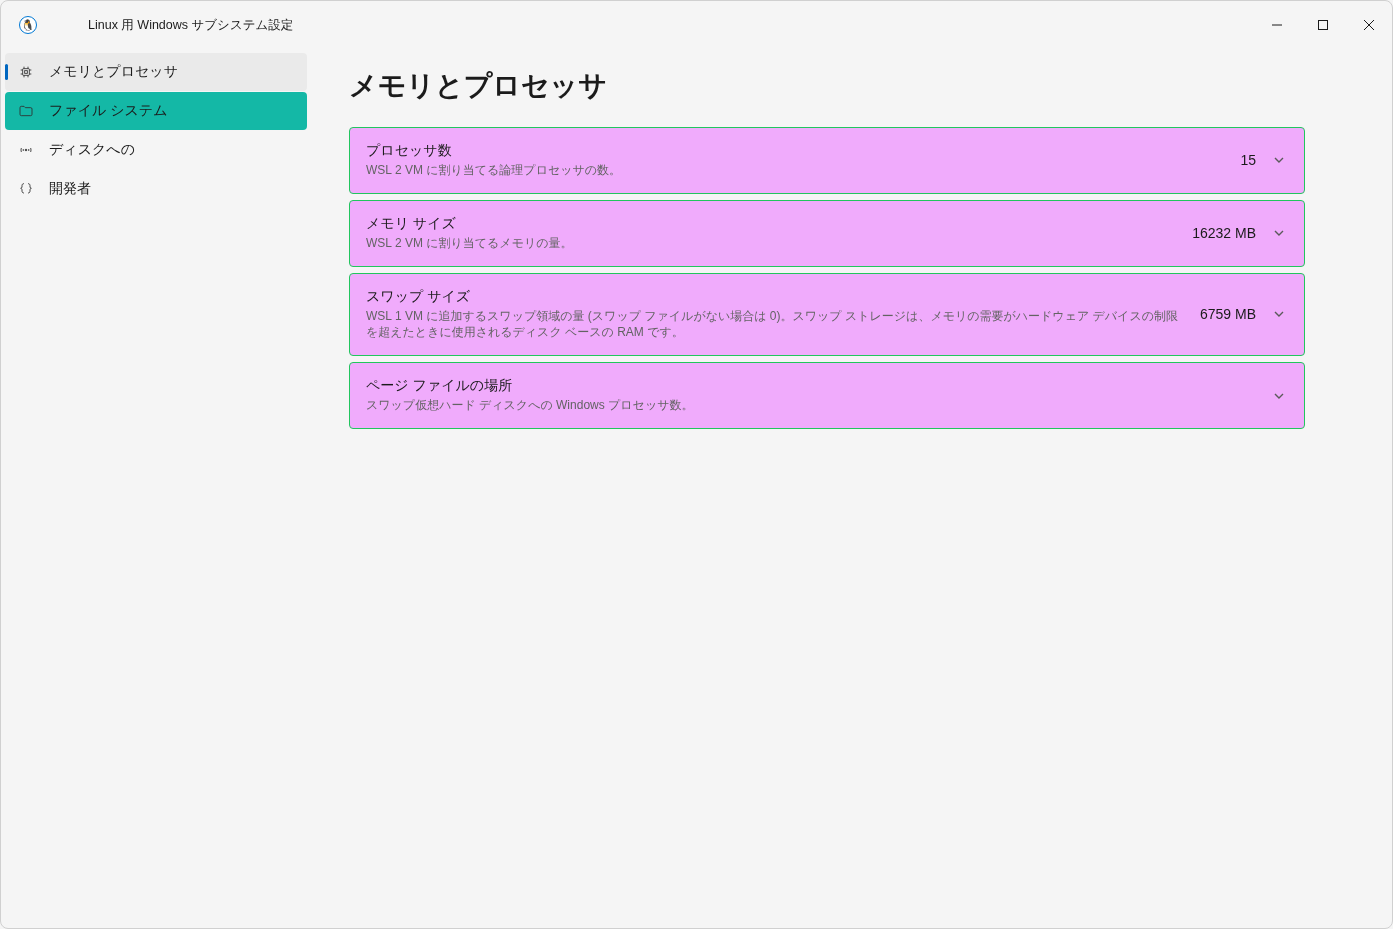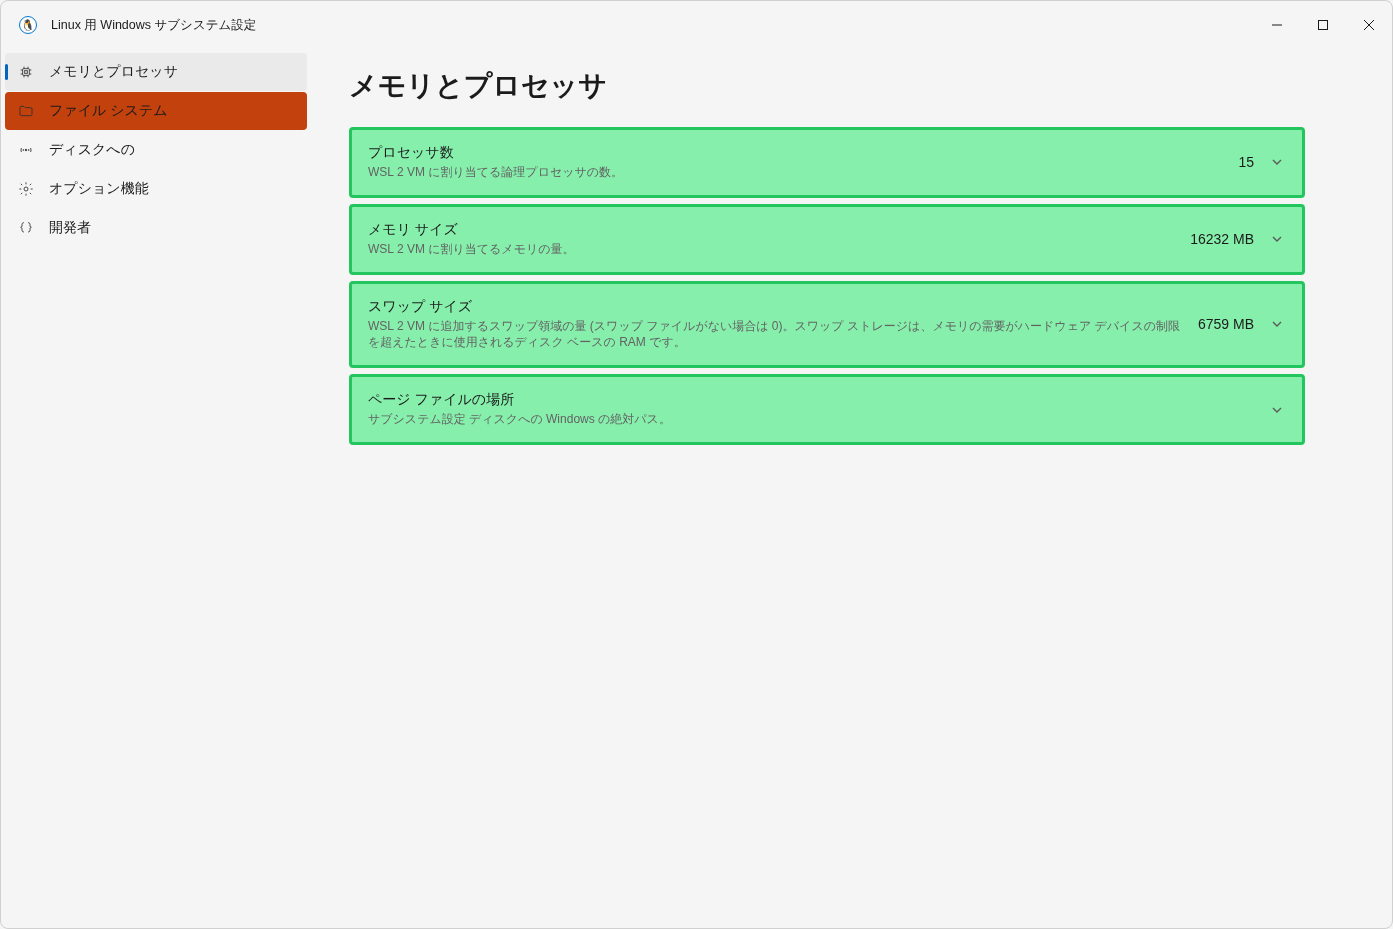--- a/index.html
+++ b/index.html
@@ -37,20 +37,21 @@
       border-radius: 50%;
       border: 1px solid #0078d4;
       display: flex;
       align-items: center;
       justify-content: center;
       font-size: 11px;
     }
     .app-title {
       font-size: 12.5px;
       color: #1b1b1b;
+      margin-left: 37px;
     }
     .window-controls {
       display: flex;
     }
     .win-btn {
       width: 46px;
       height: 32px;
       display: flex;
       align-items: center;
       justify-content: center;
@@ -84,21 +85,21 @@
       content: "";
       position: absolute;
       left: 0;
       top: 11px;
       bottom: 11px;
       width: 3px;
       background: #0067c0;
       border-radius: 2px;
     }
     .nav-item.hover {
-      background: #c2410c;
+      background: #14b8a6;
     }
     .nav-icon {
       width: 18px;
       height: 18px;
       display: flex;
       align-items: center;
       justify-content: center;
       color: #303030;
     }
     .nav-icon svg { width: 16px; height: 16px; stroke: currentColor; fill: none; stroke-width: 1.3; }
@@ -112,22 +113,22 @@
       color: #1b1b1b;
       margin-bottom: 22px;
     }
     .settings-list {
       display: flex;
       flex-direction: column;
       gap: 6px;
       max-width: 956px;
     }
     .setting-card {
-      background: #86efac;
-      border: 3px solid #22c55e;
+      background: #f0abfc;
+      border: 1px solid #22c55e;
       border-radius: 4px;
       padding: 14px 18px 14px 16px;
       display: flex;
       align-items: center;
       gap: 16px;
     }
     .setting-text {
       flex: 1;
       min-width: 0;
     }
@@ -219,29 +220,20 @@
             <circle cx="12" cy="12" r="1.2" fill="currentColor"></circle>
             <path d="M16 10.5a5 5 0 0 1 0 3"></path>
             <path d="M19 9a9 9 0 0 1 0 6"></path>
           </svg>
         </span>
         <span>ディスクへの</span>
       </div>
       <div class="nav-item">
         <span class="nav-icon">
           <svg viewBox="0 0 24 24">
-            <circle cx="12" cy="12" r="3"></circle>
-            <path d="M12 2v3M12 19v3M4.2 4.2l2.1 2.1M17.7 17.7l2.1 2.1M2 12h3M19 12h3M4.2 19.8l2.1-2.1M17.7 6.3l2.1-2.1"></path>
-          </svg>
-        </span>
-        <span>オプション機能</span>
-      </div>
-      <div class="nav-item">
-        <span class="nav-icon">
-          <svg viewBox="0 0 24 24">
             <path d="M9 4c-2 0-3 1-3 3v2c0 1-1 2-2 2 1 0 2 1 2 2v2c0 2 1 3 3 3"></path>
             <path d="M15 4c2 0 3 1 3 3v2c0 1 1 2 2 2-1 0-2 1-2 2v2c0 2-1 3-3 3"></path>
           </svg>
         </span>
         <span>開発者</span>
       </div>
     </nav>
   <main class="content">
     <h1 class="page-title">メモリとプロセッサ</h1>
     <div class="settings-list" id="settings-list">
@@ -265,33 +257,33 @@
           <div class="setting-value">16232 MB</div>
           <span class="chevron">
             <svg viewBox="0 0 12 12">
               <polyline points="2,4 6,8 10,4"></polyline>
             </svg>
           </span>
         </div>
         <div class="setting-card">
           <div class="setting-text">
             <div class="setting-title">スワップ サイズ</div>
-            <div class="setting-desc">WSL 2 VM に追加するスワップ領域の量 (スワップ ファイルがない場合は 0)。スワップ ストレージは、メモリの需要がハードウェア デバイスの制限を超えたときに使用されるディスク ベースの RAM です。</div>
+            <div class="setting-desc">WSL 1 VM に追加するスワップ領域の量 (スワップ ファイルがない場合は 0)。スワップ ストレージは、メモリの需要がハードウェア デバイスの制限を超えたときに使用されるディスク ベースの RAM です。</div>
           </div>
           <div class="setting-value">6759 MB</div>
           <span class="chevron">
             <svg viewBox="0 0 12 12">
               <polyline points="2,4 6,8 10,4"></polyline>
             </svg>
           </span>
         </div>
         <div class="setting-card">
           <div class="setting-text">
             <div class="setting-title">ページ ファイルの場所</div>
-            <div class="setting-desc">サブシステム設定 ディスクへの Windows の絶対パス。</div>
+            <div class="setting-desc">スワップ仮想ハード ディスクへの Windows プロセッサ数。</div>
           </div>
           <span class="chevron">
             <svg viewBox="0 0 12 12">
               <polyline points="2,4 6,8 10,4"></polyline>
             </svg>
           </span>
         </div>
       </div>
   </main>
 </div>

